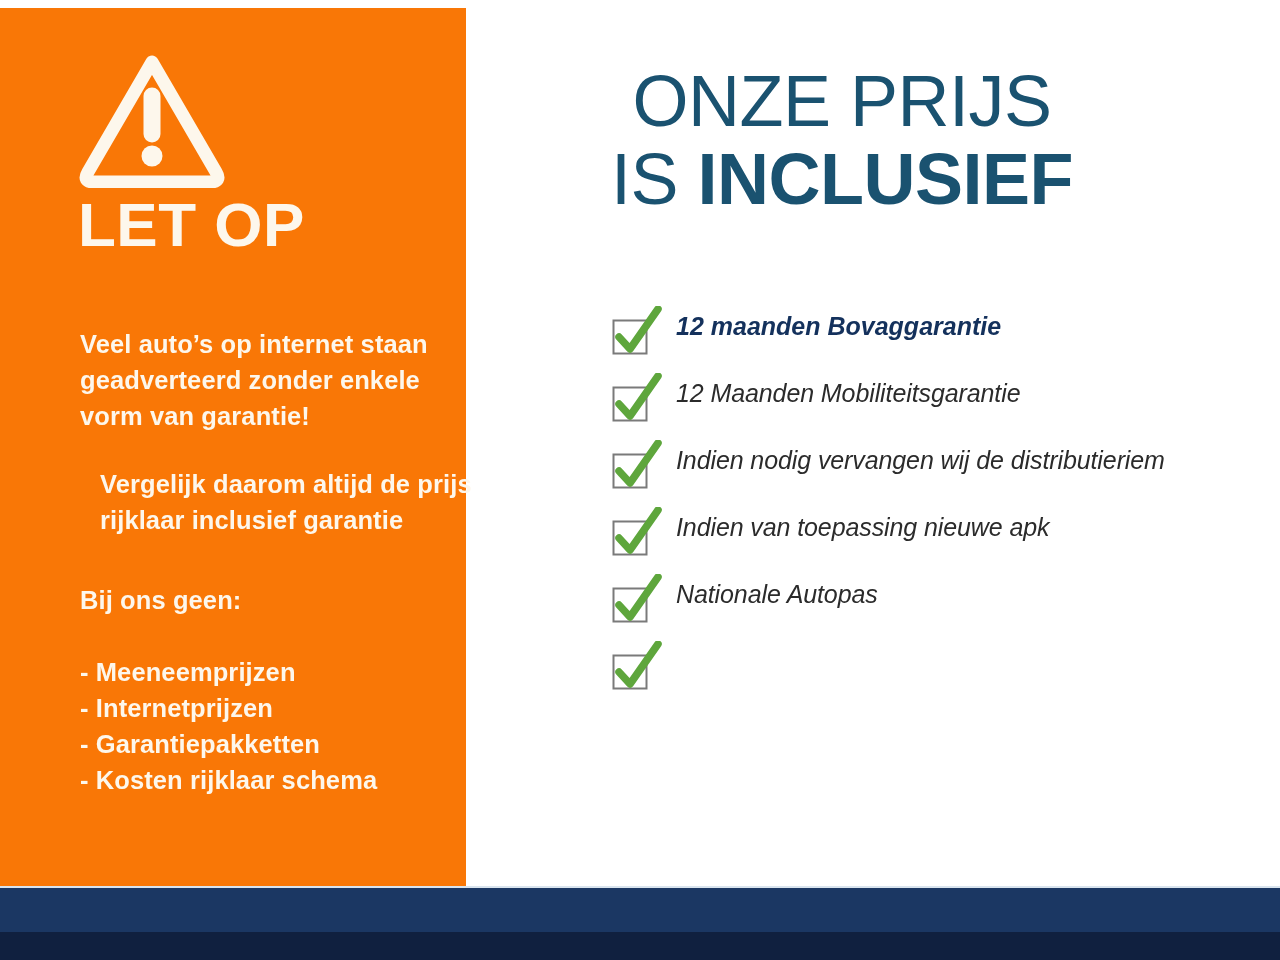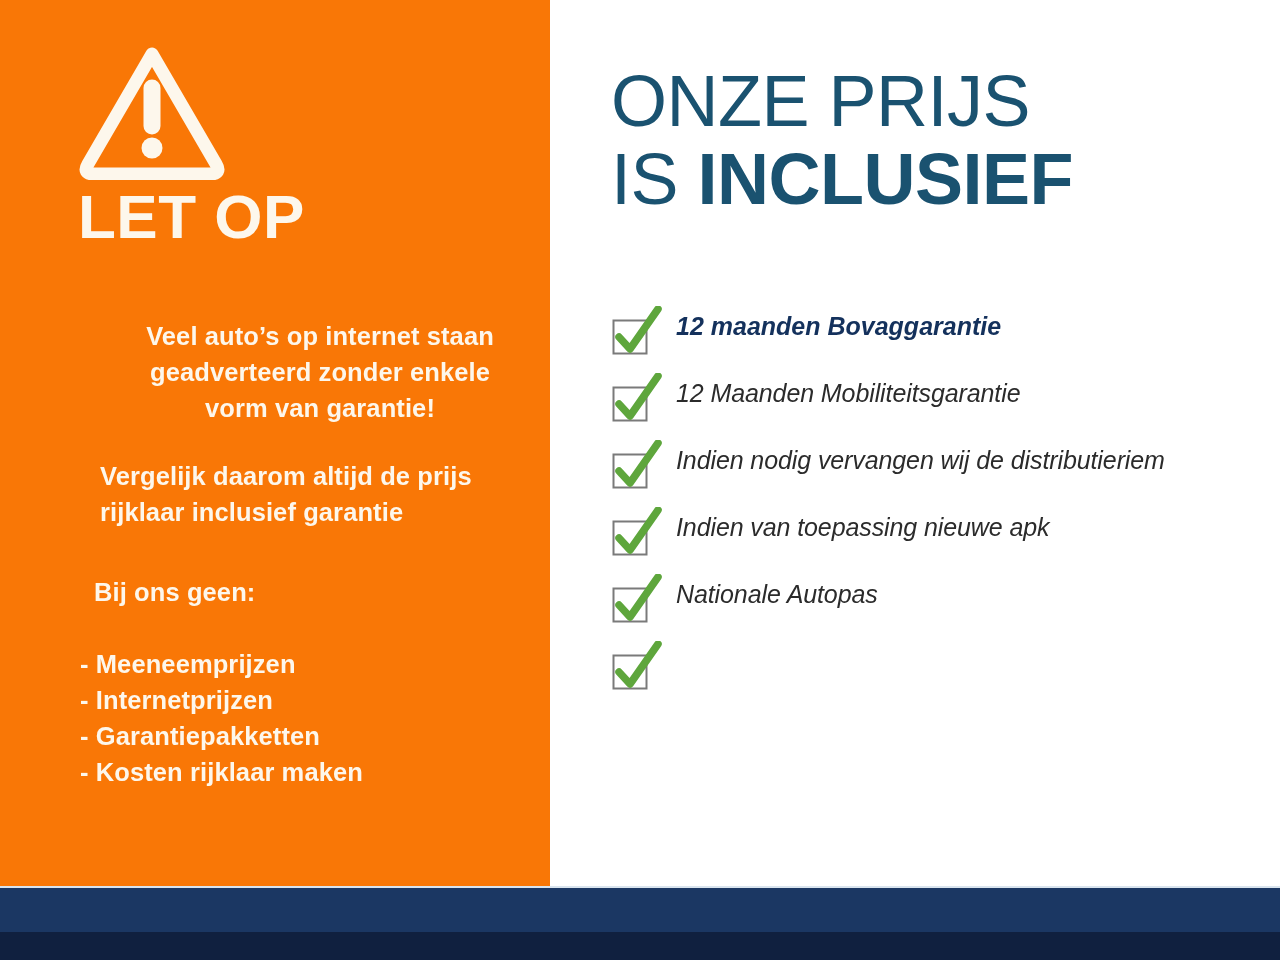--- a/index.html
+++ b/index.html
@@ -15,22 +15,22 @@
     width: 1280px;
     height: 960px;
     overflow: hidden;
     background: #ffffff;
   }
 
   
   #left-panel {
     position: absolute;
     left: 0;
-    top: 0;
-    width: 550px;
+    top: 8px;
+    width: 466px;
     height: 886px;
     background: #F97706;
   }
 
   #warning-icon {
     position: absolute;
     left: 76px;
     top: 44px;
     width: 152px;
     height: 136px;
@@ -50,23 +50,23 @@
   .orange-block {
     position: absolute;
     left: 80px;
     color: #FDF7EC;
     font-weight: bold;
     font-size: 25.5px;
     line-height: 36px;
     letter-spacing: 0.1px;
     width: 480px;
   }
-  #para-1 { top: 318px; text-align: center; }
+  #para-1 { top: 318px; }
   #para-2 { top: 458px; margin-left: 20px; }
-  #para-3 { top: 574px; margin-left: 14px; }
+  #para-3 { top: 574px; }
   #list-block { top: 646px; }
   .orange-line { display: block; white-space: pre; }
 
   
   #right-panel {
     position: absolute;
     left: 578px;
     top: 0;
     width: 702px;
     height: 886px;
@@ -79,20 +79,21 @@
     top: 62px;
     line-height: 78px;
     color: #1A5270;
   }
   .headline-line {
     display: block;
     font-size: 72px;
     font-weight: normal;
     letter-spacing: -0.5px;
     white-space: pre;
+    text-align: center;
   }
   .headline-strong {
     font-weight: bold;
     margin-top: 31px;
   }
 
   #checklist {
     position: absolute;
     left: 33px;
     top: 300px;
@@ -186,21 +187,21 @@
     </div>
 
     <div class="orange-block" id="para-3">
       <span class="orange-line">Bij ons geen:</span>
     </div>
 
     <div class="orange-block" id="list-block">
       <span class="orange-line">- Meeneemprijzen</span>
       <span class="orange-line">- Internetprijzen</span>
       <span class="orange-line">- Garantiepakketten</span>
-      <span class="orange-line">- Kosten rijklaar maken</span>
+      <span class="orange-line">- Kosten rijklaar schema</span>
     </div>
   </div>
 
   <div id="right-panel">
 
     <div id="headline">
       <span class="headline-line">ONZE PRIJS</span>
       <span class="headline-line"><span>IS </span><span class="headline-strong">INCLUSIEF</span></span>
     </div>
 

